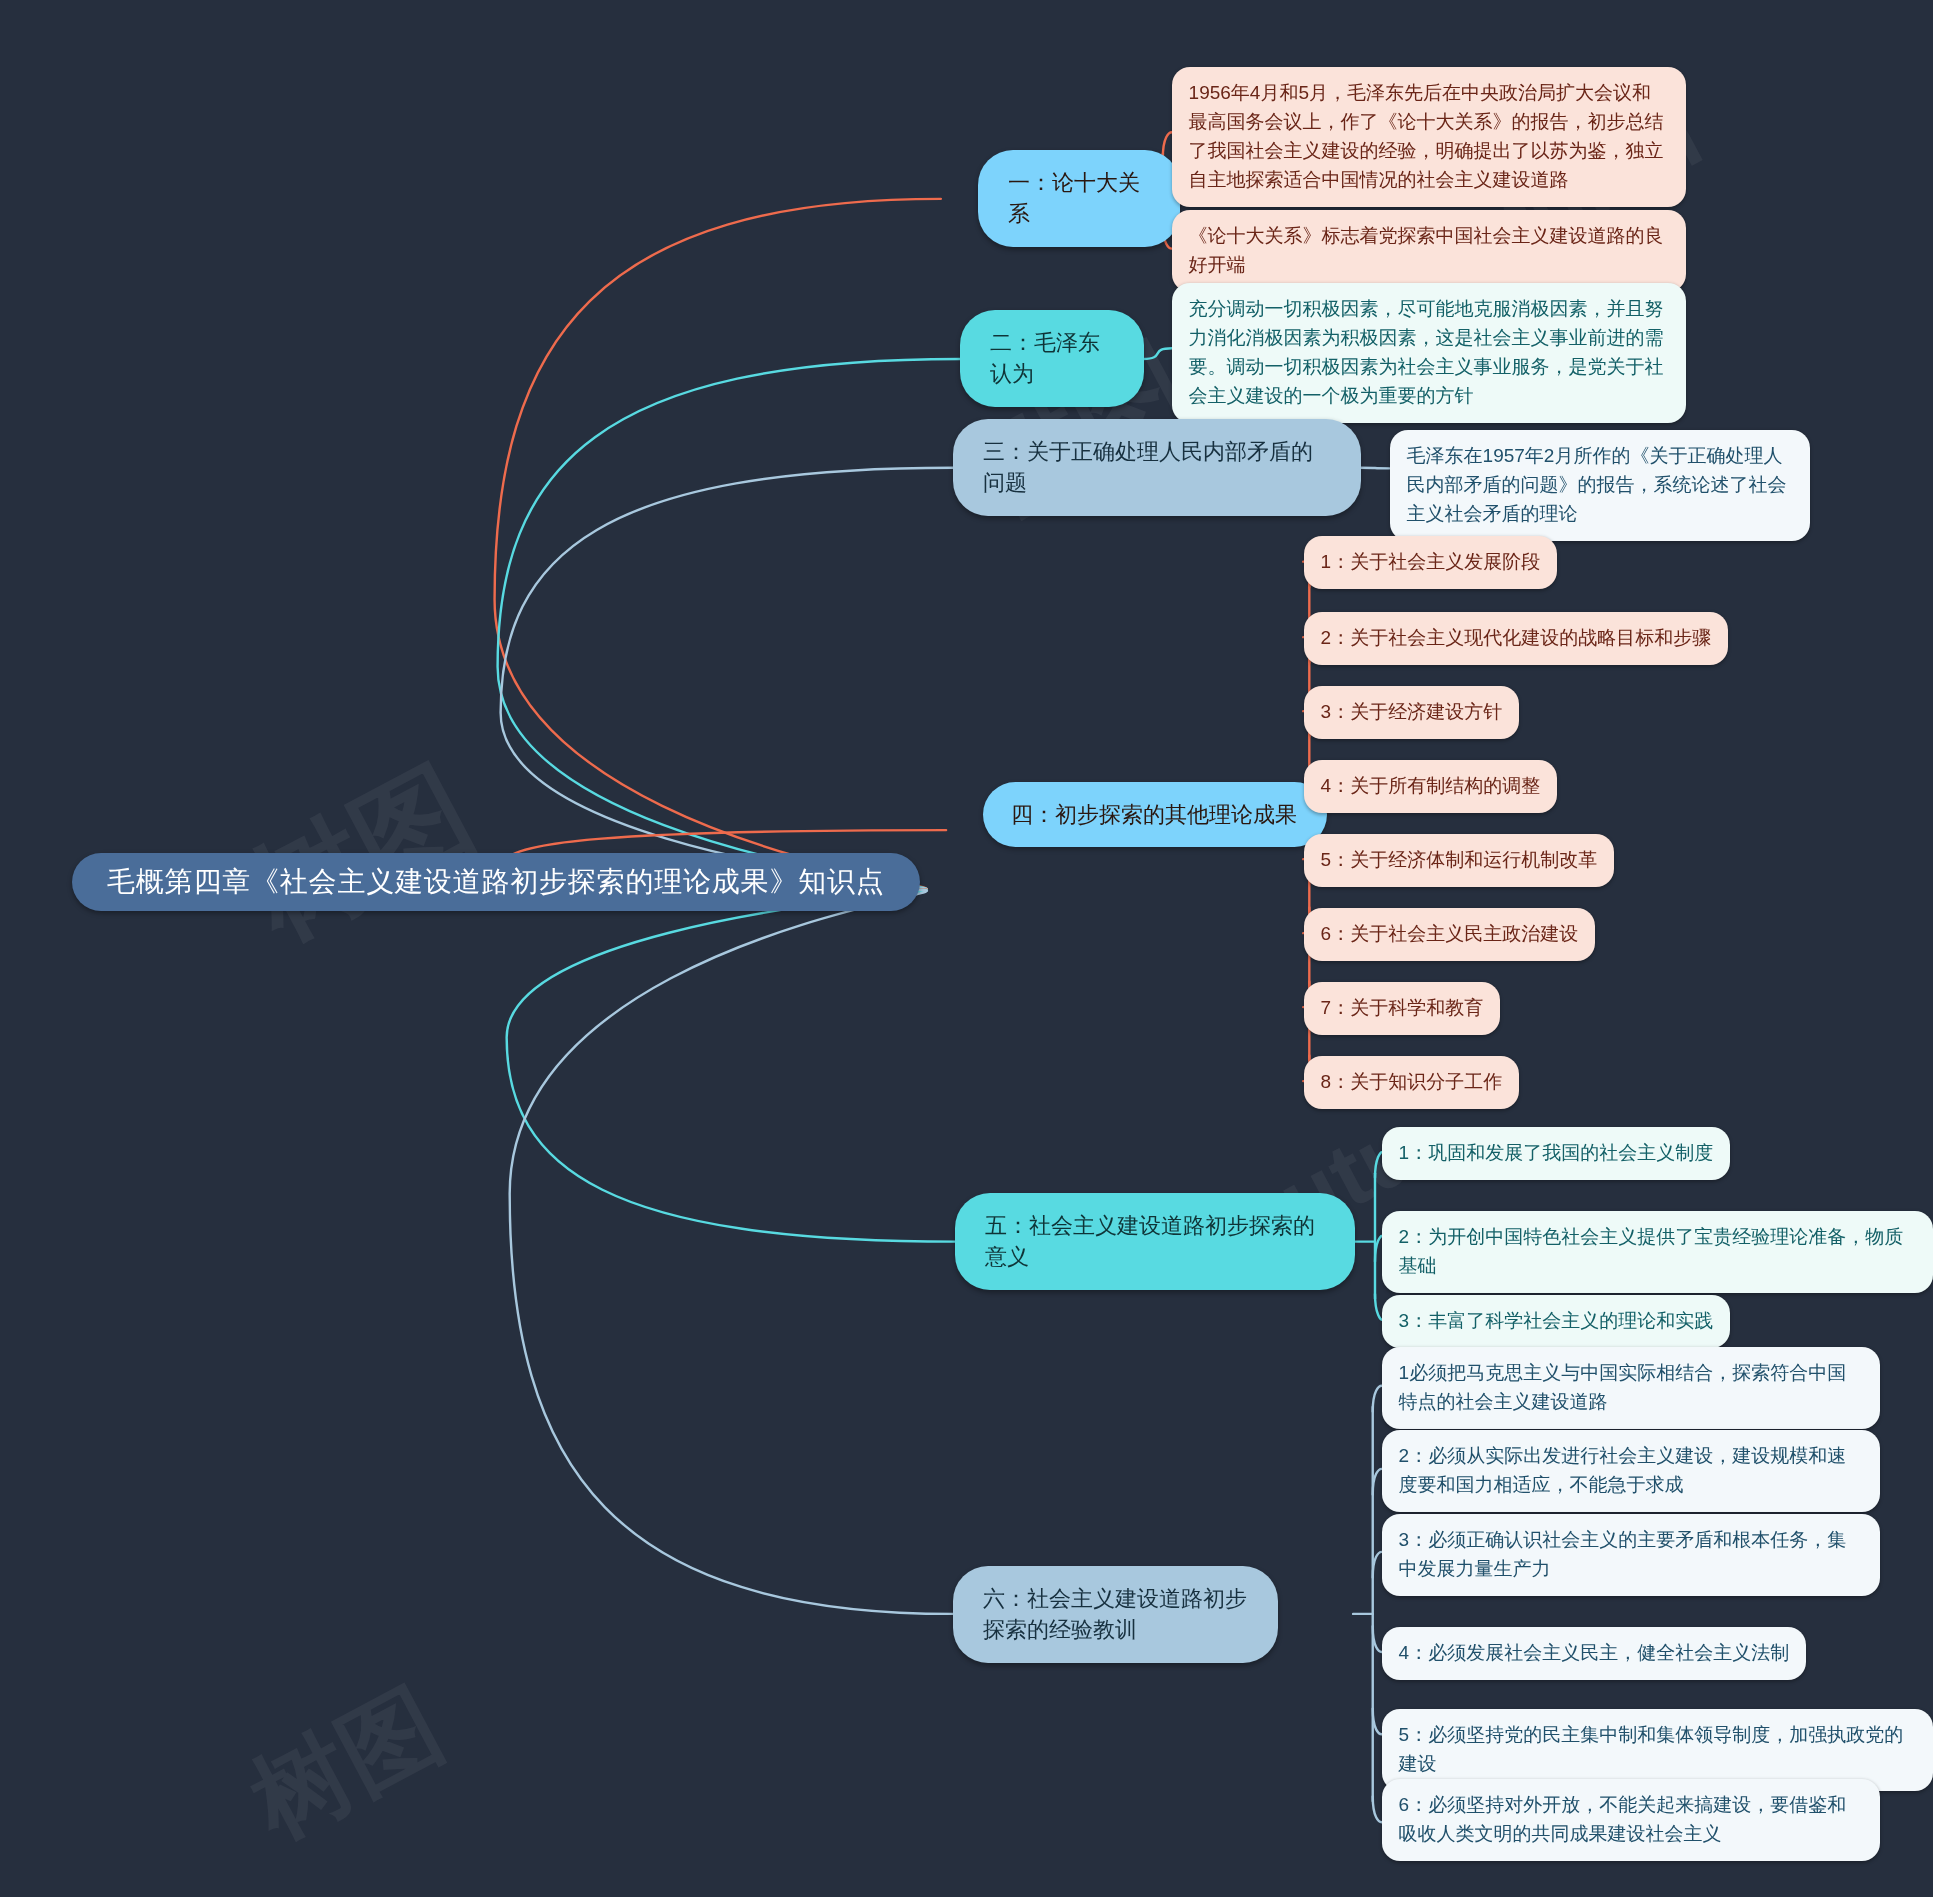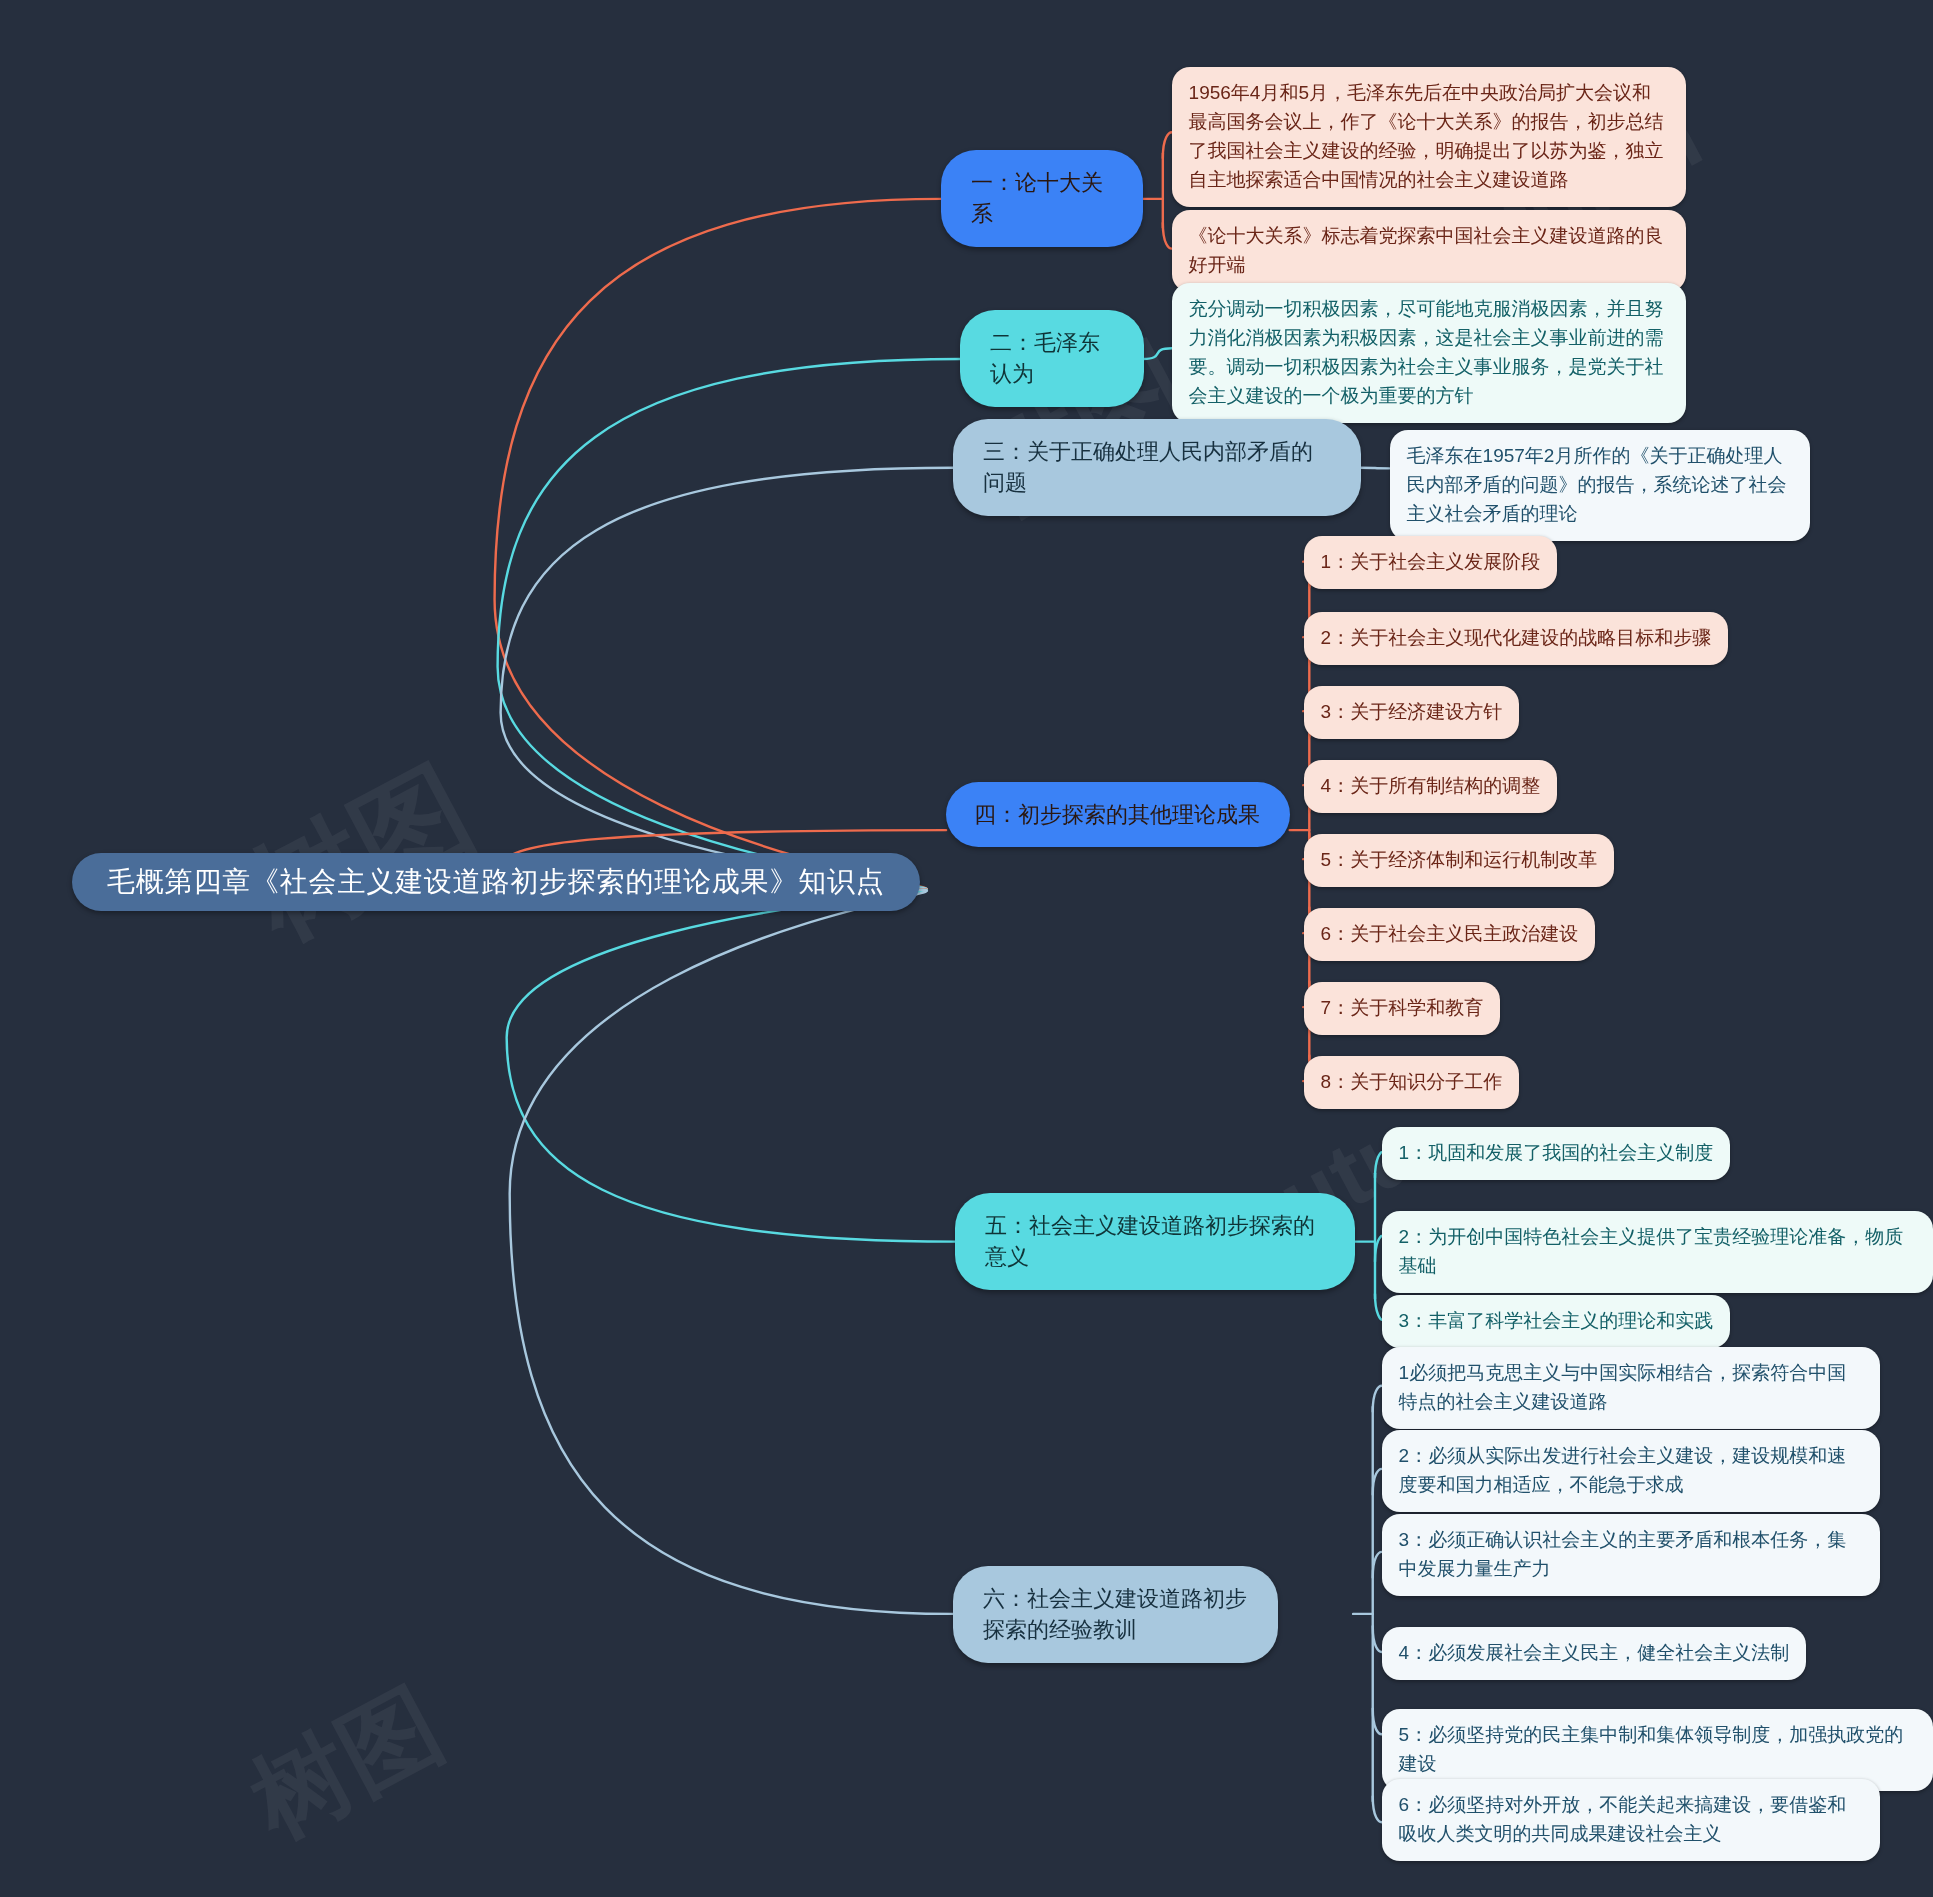--- a/index.html
+++ b/index.html
@@ -49,21 +49,21 @@
   }
 
   
   .topic {
     border-radius: 35px;
     font-size: 22px;
     padding: 16.6px 30px;
     line-height: 1.45;
     box-shadow: 0 2.3px 5.3px rgba(0,0,0,.32);
   }
-  .topic.orange { background:#3b82f6; color:#2a1710; }
+  .topic.orange { background:#7dd3fc; color:#2a1710;margin-left:37px; }
   .topic.cyan   { background:#58dae1; color:#0f3437; }
   .topic.steel  { background:#a8c8de; color:#17303f; }
 
   
   .leaf {
     border-radius: 18px;
     font-size: 19px;
     line-height: 1.52;
     padding: 12px 16.6px;
     box-shadow: 0 1.5px 3.8px rgba(0,0,0,.3);

